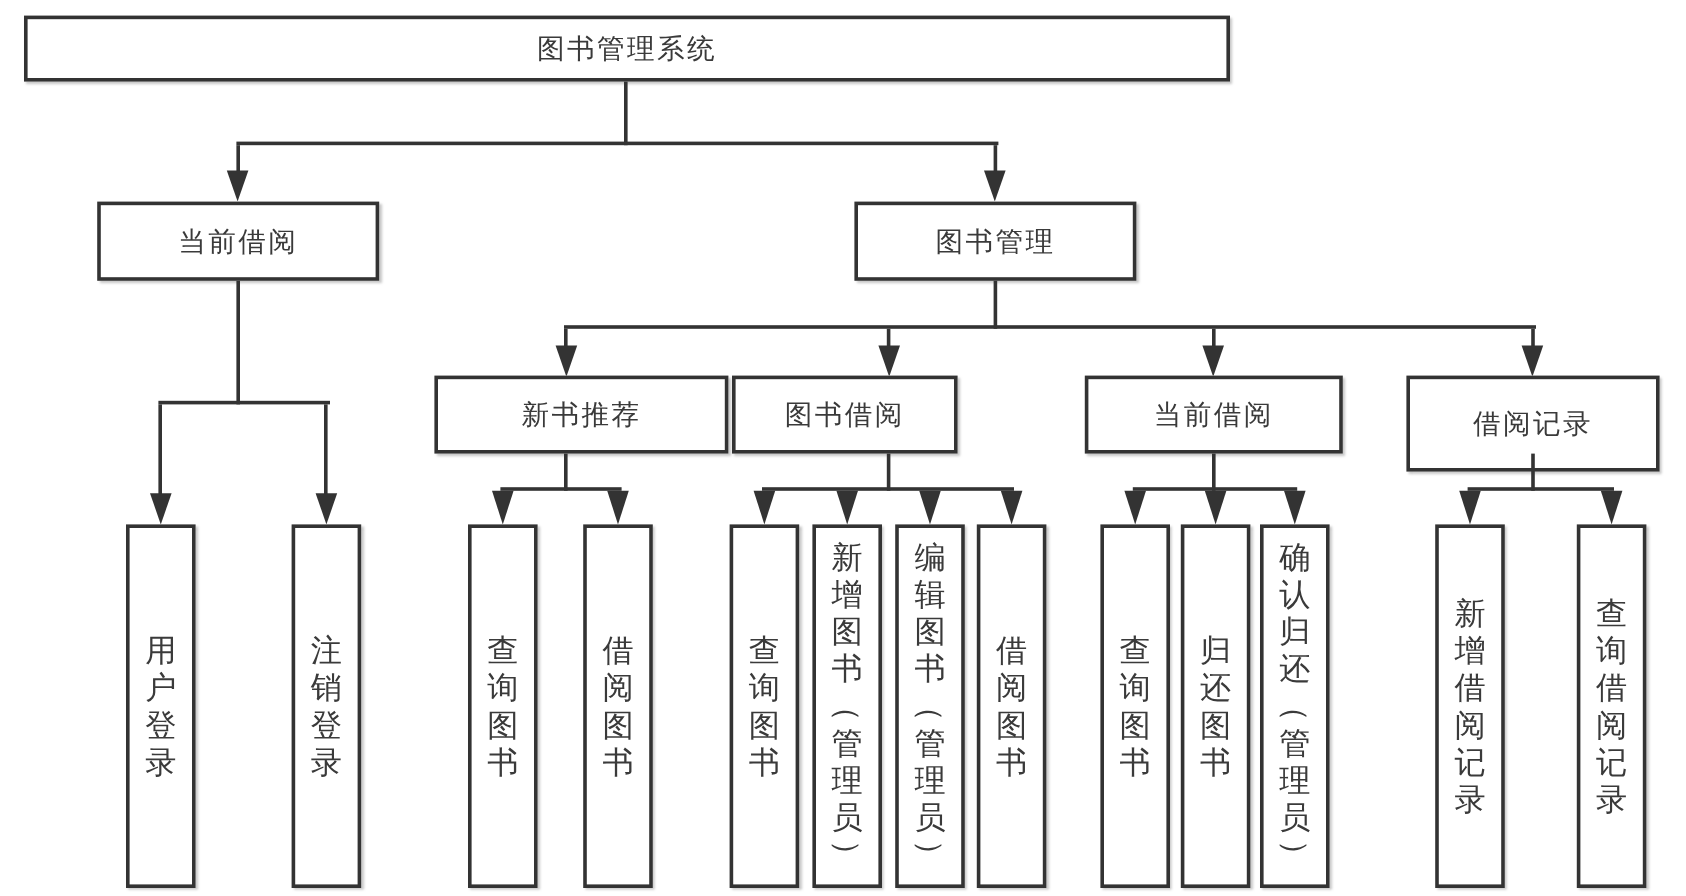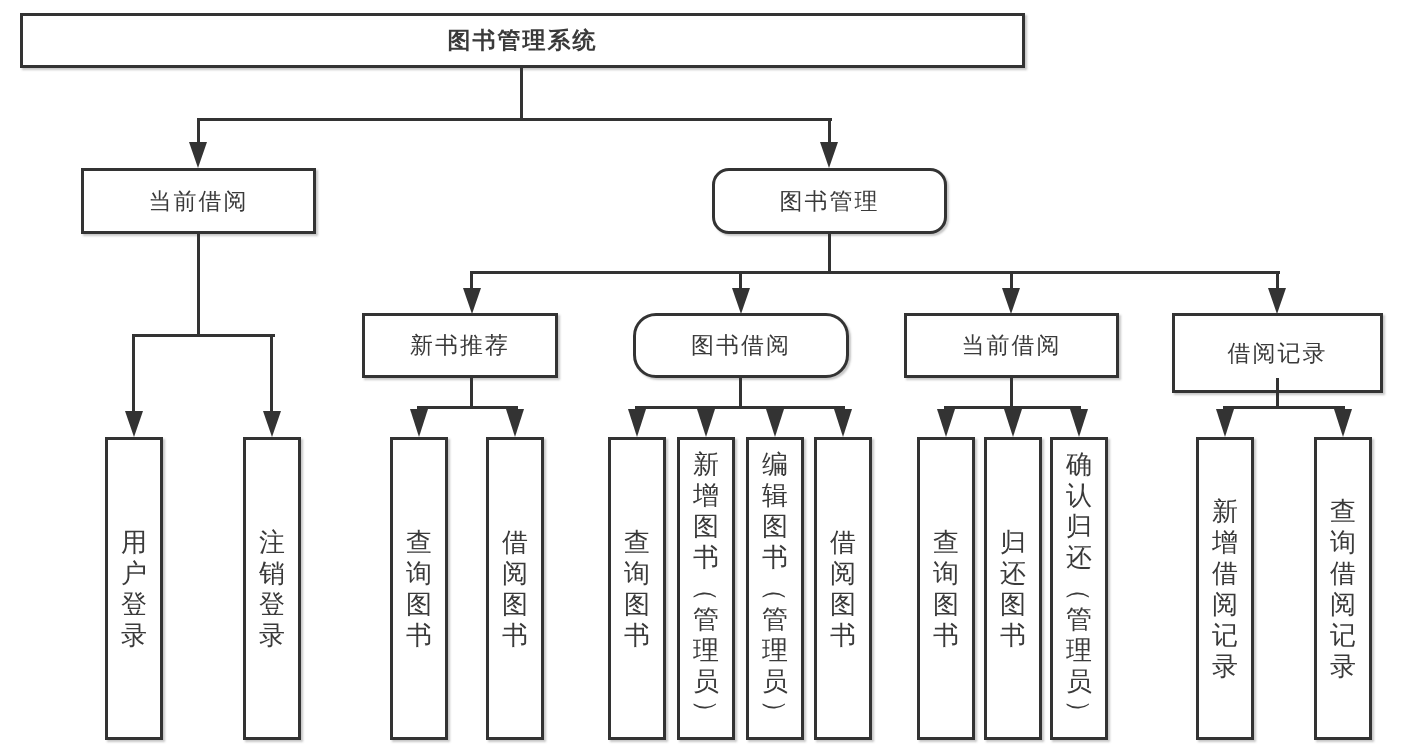--- a/index.html
+++ b/index.html
@@ -48,52 +48,52 @@
     letter-spacing: 1px;
     color: #ababab;
     white-space: nowrap;
   }
 </style>
 </head>
 <body>
 
 <div class="canvas">
 
-  <div class="node hbox" style="left:20px; top:13px; width:1005px; height:55px;font-weight:bold;">图书管理系统</div>
+  <div class="node hbox" style="left:20px; top:13px; width:1005px; height:55px;">图书管理系统</div>
 
   <div class="line" style="left:520px; top:68px;  width:3px;   height:53px;"></div>
   <div class="line" style="left:197px; top:118px; width:635px; height:3px;"></div>
   <div class="line" style="left:197px; top:121px; width:3px;   height:25px;"></div>
   <div class="arr" style="left:189px; top:142px;"></div>
   <div class="line" style="left:828px; top:121px; width:3px;   height:25px;"></div>
   <div class="arr" style="left:820px; top:142px;"></div>
 
   <div class="node hbox" style="left:81px;  top:168px; width:235px; height:66px;">当前借阅</div>
-  <div class="node hbox" style="left:712px; top:168px; width:235px; height:66px;border-radius:17px;">图书管理</div>
+  <div class="node hbox" style="left:712px; top:168px; width:235px; height:66px;">图书管理</div>
 
   <div class="line" style="left:197px; top:234px; width:3px;   height:103px;"></div>
   <div class="line" style="left:132px; top:334px; width:143px; height:3px;"></div>
   <div class="line" style="left:132px; top:337px; width:3px;   height:77px;"></div>
   <div class="arr" style="left:125px; top:411px;"></div>
   <div class="line" style="left:270px; top:337px; width:3px;   height:77px;"></div>
   <div class="arr" style="left:263px; top:411px;"></div>
 
   <div class="line" style="left:828px;  top:234px; width:3px;   height:40px;"></div>
   <div class="line" style="left:470px;  top:271px; width:810px; height:3px;"></div>
   <div class="line" style="left:470px;  top:274px; width:3px;   height:17px;"></div>
   <div class="arr" style="left:463px;  top:288px;"></div>
   <div class="line" style="left:739px;  top:274px; width:3px;   height:17px;"></div>
   <div class="arr" style="left:732px;  top:288px;"></div>
   <div class="line" style="left:1010px; top:274px; width:3px;   height:17px;"></div>
   <div class="arr" style="left:1002px; top:288px;"></div>
   <div class="line" style="left:1276px; top:274px; width:3px;   height:17px;"></div>
   <div class="arr" style="left:1268px; top:288px;"></div>
 
-  <div class="node hbox" style="left:362px;  top:313px; width:196px; height:65px;">新书推荐</div>
-  <div class="node hbox" style="left:633px;  top:313px; width:216px; height:65px;border-radius:23px;">图书借阅</div>
+  <div class="node hbox" style="left:362px;  top:313px; width:245px; height:65px;">新书推荐</div>
+  <div class="node hbox" style="left:610px;  top:313px; width:188px; height:65px;">图书借阅</div>
   <div class="node hbox" style="left:904px;  top:313px; width:215px; height:65px;">当前借阅</div>
   <div class="node hbox" style="left:1172px; top:313px; width:211px; height:80px;">借阅记录</div>
 
   <div class="line" style="left:470px; top:378px; width:3px;   height:31px;"></div>
   <div class="line" style="left:417px; top:406px; width:101px; height:3px;"></div>
   <div class="arr leaf" style="left:410px; top:409px;"></div>
   <div class="arr leaf" style="left:506px; top:409px;"></div>
 
   <div class="line" style="left:739px; top:378px; width:3px;   height:31px;"></div>
   <div class="line" style="left:635px; top:406px; width:210px; height:3px;"></div>

